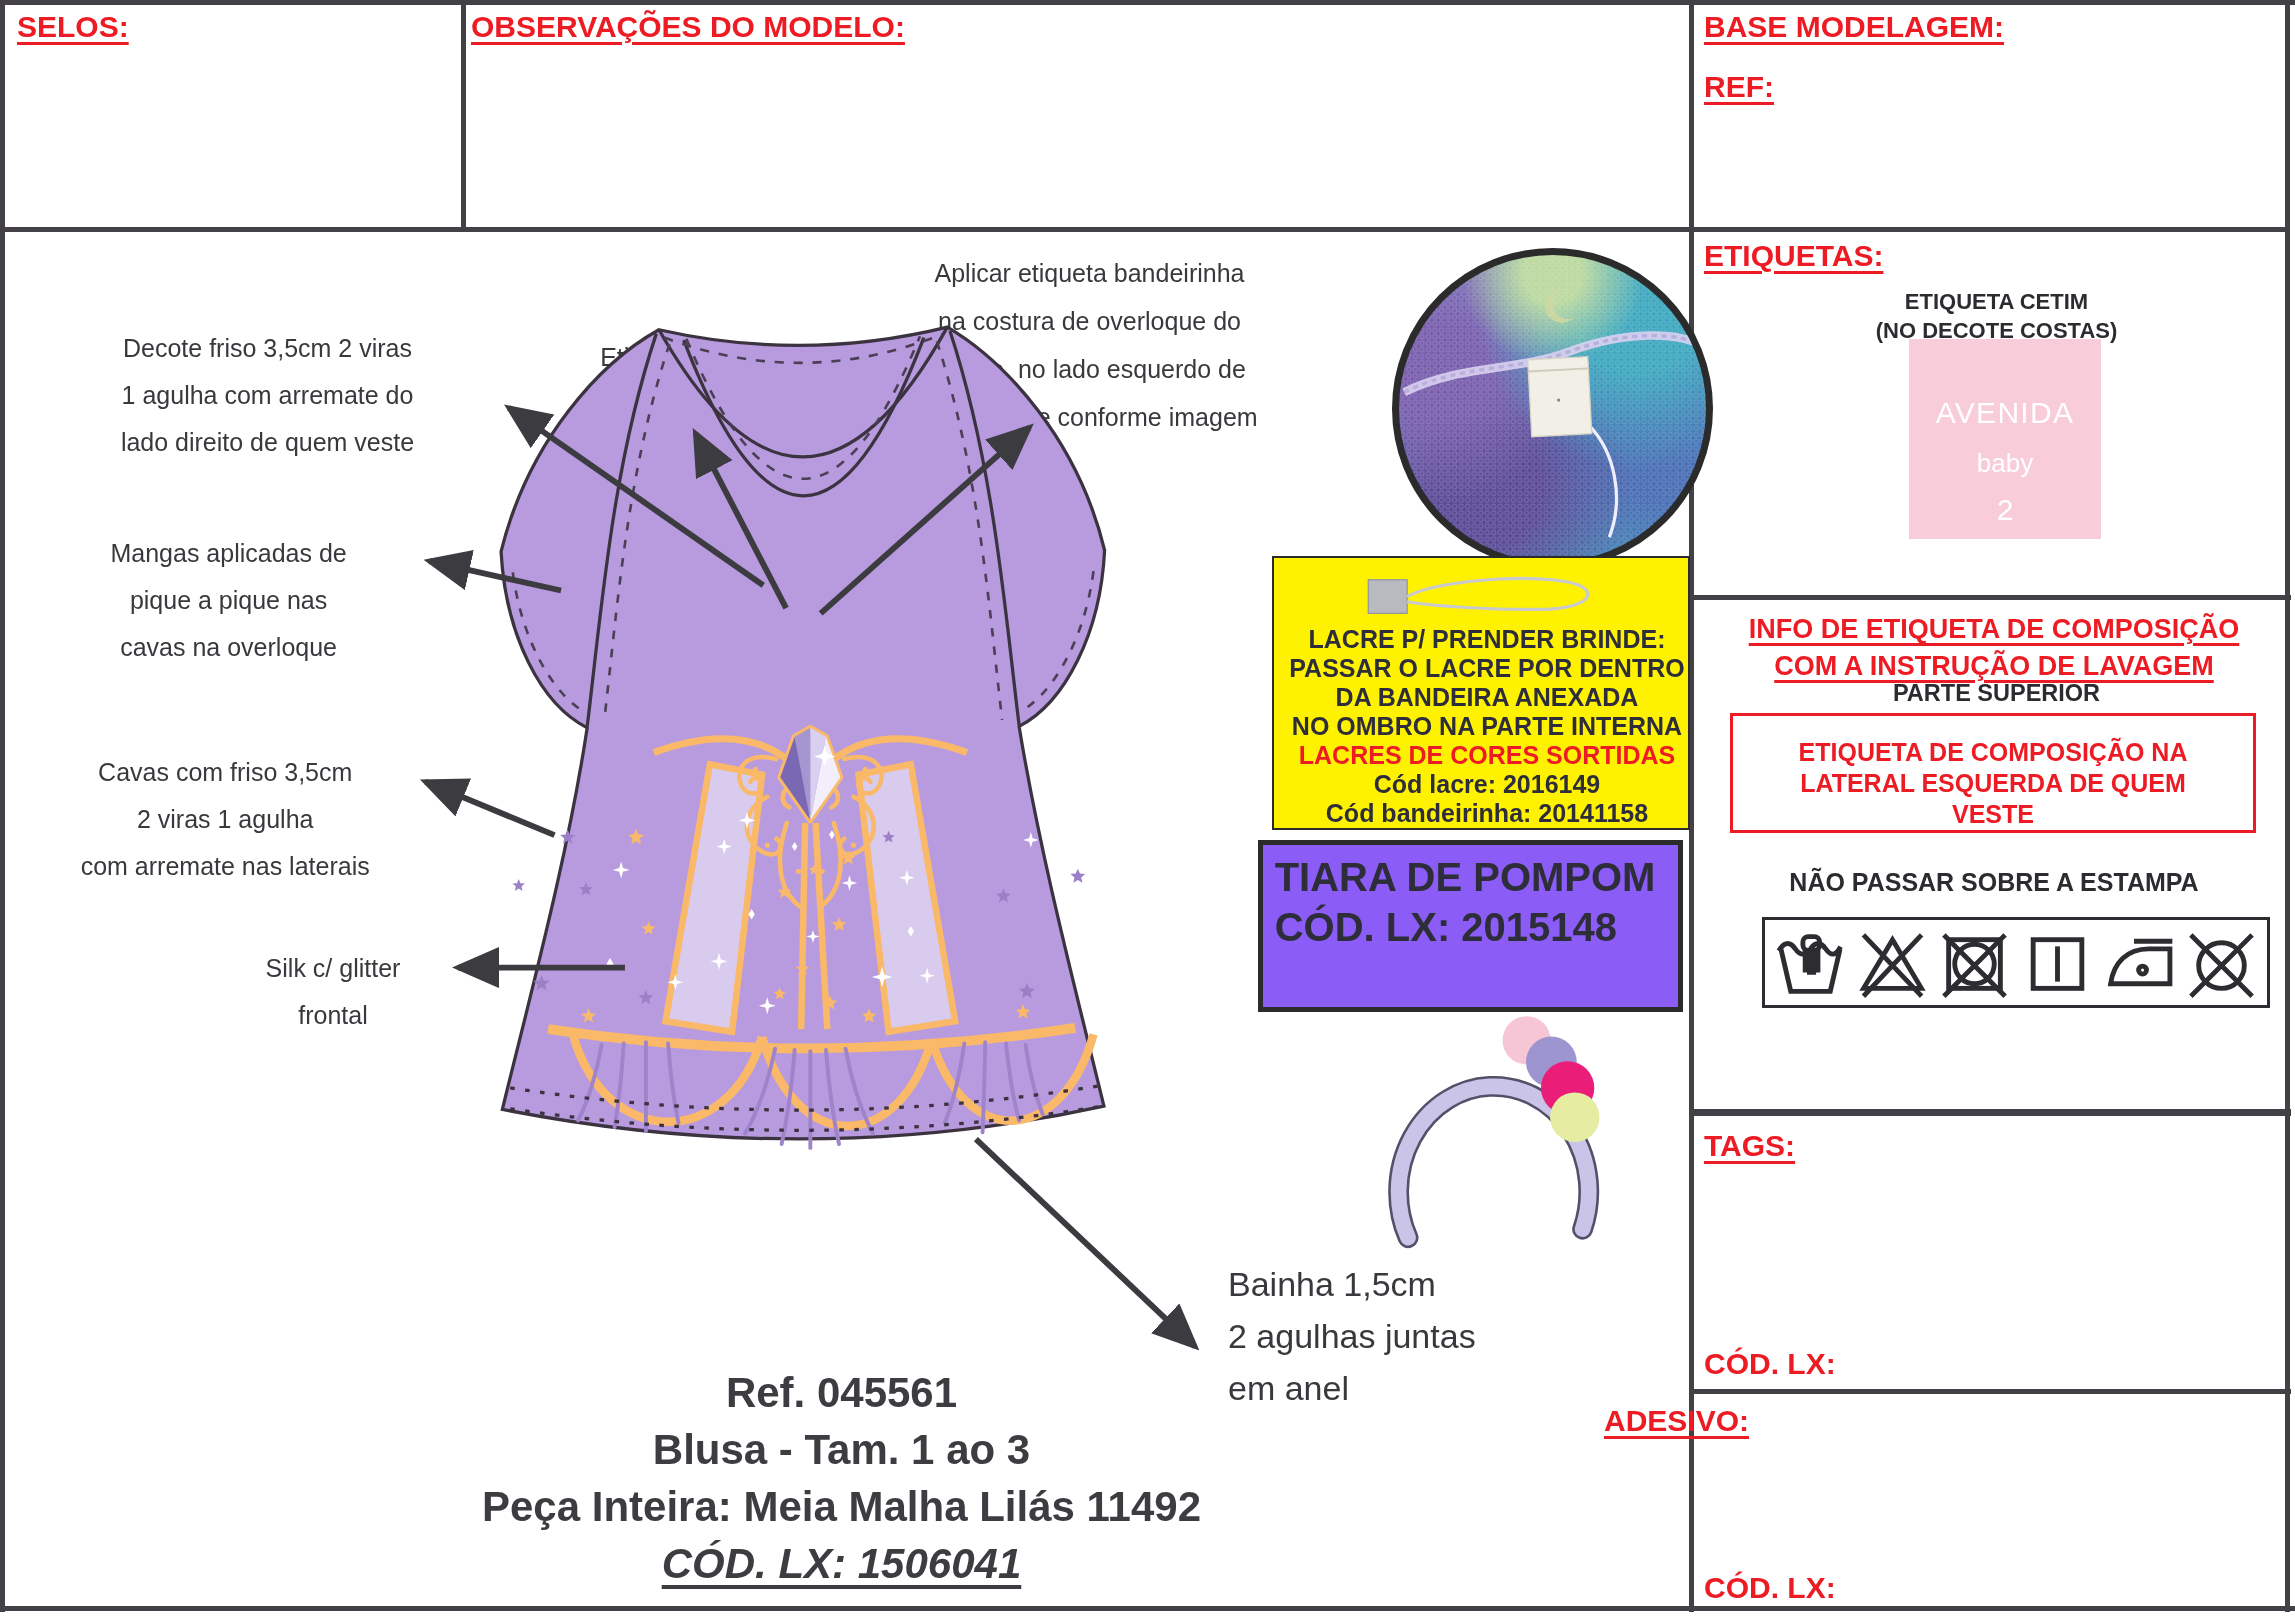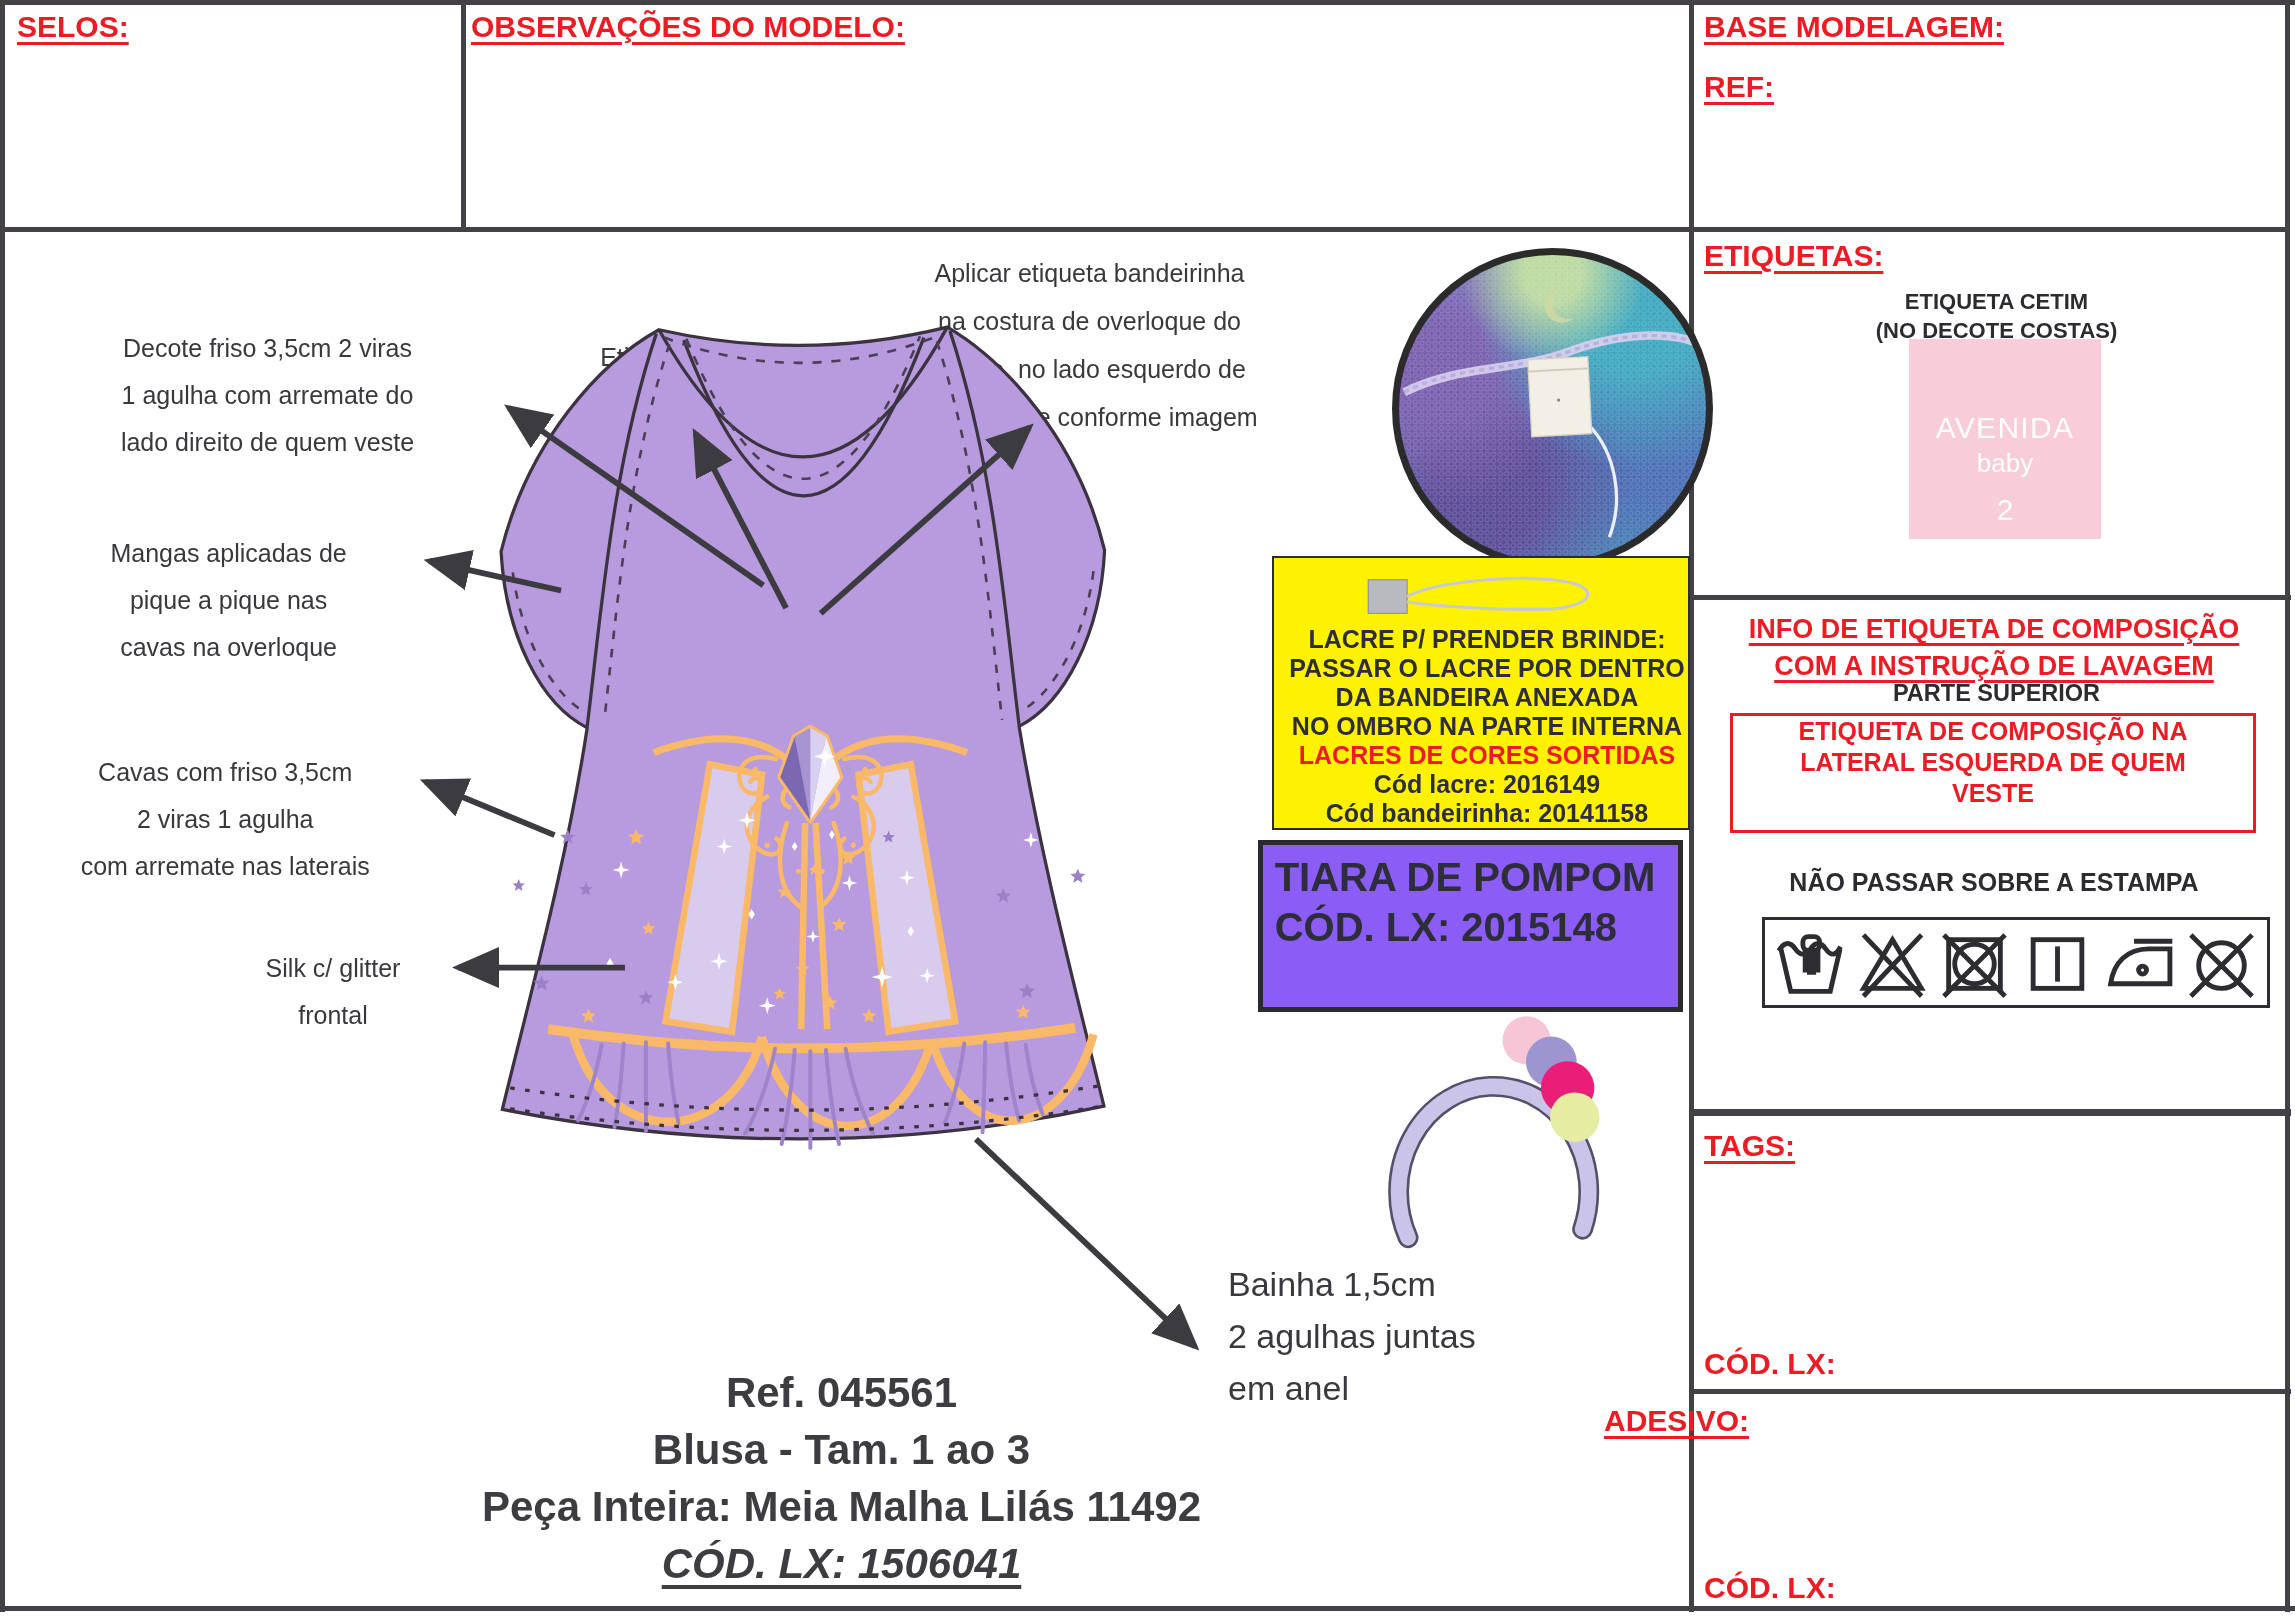--- a/index.html
+++ b/index.html
@@ -10,24 +10,24 @@
   .rtitle{position:absolute;color:#ed1c24;font-weight:bold;font-size:30px;
           text-decoration:underline;text-underline-offset:5.2px;text-decoration-thickness:3.3px;white-space:nowrap;}
   .rtitle.nounder{text-decoration:none;}
   .pre{white-space:pre-line;}
   .ann{position:absolute;font-size:25px;line-height:47px;color:#39383d;text-align:center;white-space:pre-line;}
   .blacksub{position:absolute;color:#2c2b30;font-weight:bold;text-align:center;white-space:pre-line;}
   .pinklabel{position:absolute;left:1909px;top:339px;width:192px;height:200px;background:#f8ccd8;
              display:flex;flex-direction:column;align-items:center;justify-content:flex-end;
              padding-bottom:11.7px;box-sizing:border-box;color:#fff;}
   .pinklabel .brand{font-size:30px;letter-spacing:1.3px;}
-  .pinklabel .line2{font-size:26px;margin-top:3px;}
+  .pinklabel .line2{font-size:26px;margin-top:18px;}
   .pinklabel .size{font-size:30px;margin-top:14.4px;}
   .redbox{position:absolute;left:1730px;top:713px;width:526px;height:120px;border:3.9px solid #ed1c24;
-          box-sizing:border-box;display:flex;align-items:flex-start;justify-content:center;}
+          box-sizing:border-box;display:flex;align-items:flex-end;justify-content:center;}
   .redbox div{color:#ed1c24;font-weight:bold;font-size:25px;line-height:31px;text-align:center;white-space:pre-line;}
   .carebox{position:absolute;left:1762px;top:917px;width:508px;height:91px;border:3.3px solid #2c2c31;
            box-sizing:border-box;display:flex;align-items:center;justify-content:space-evenly;background:#fff;}
   .care{width:73px;height:77px;}
   .care *{stroke:#2c2c31;stroke-width:3.2;fill:none;stroke-linecap:square;}
   .yellowbox1{position:absolute;left:1272px;top:556px;width:418px;height:274px;background:#fff200;
               border:2.6px solid #2b2b2b;box-sizing:border-box;display:flex;flex-direction:column;align-items:center;padding-left:12px;}
   .yellowbox1 .tx{font-weight:bold;font-size:25px;line-height:29px;color:#2e2d3a;text-align:center;white-space:pre-line;}
   .yellowbox1 .rd{font-weight:bold;font-size:25px;line-height:29px;color:#ed1c24;text-underline-offset:3.3px;}
   .yellowbox2{position:absolute;left:1258px;top:840px;width:425px;height:172px;background:#8b5cf6;

